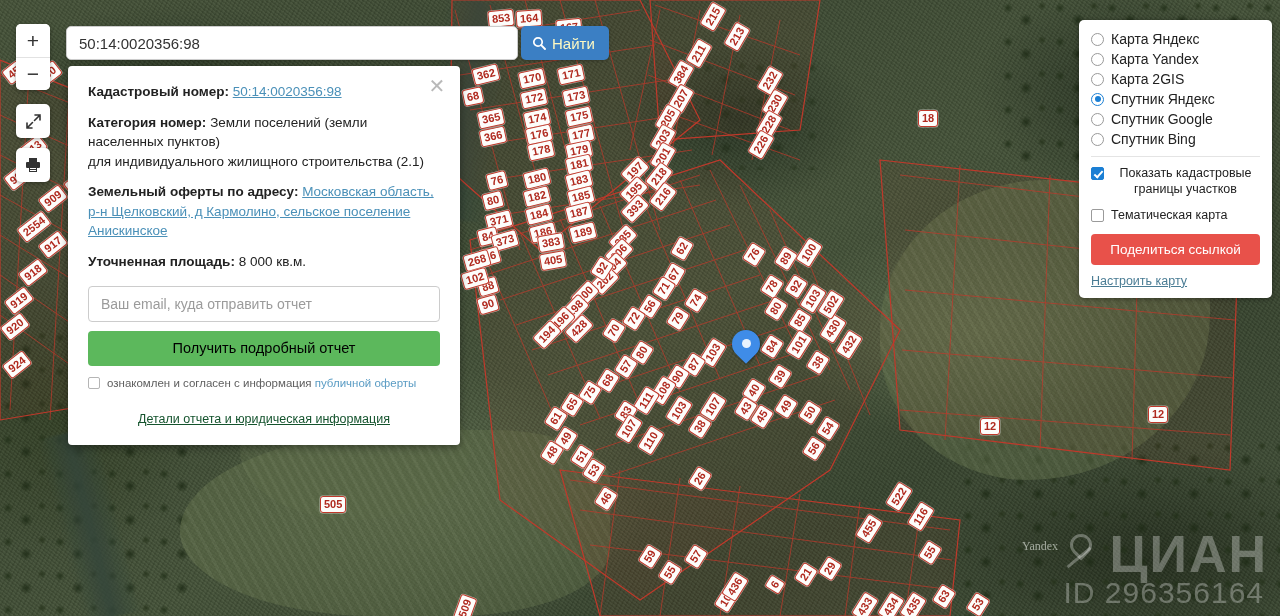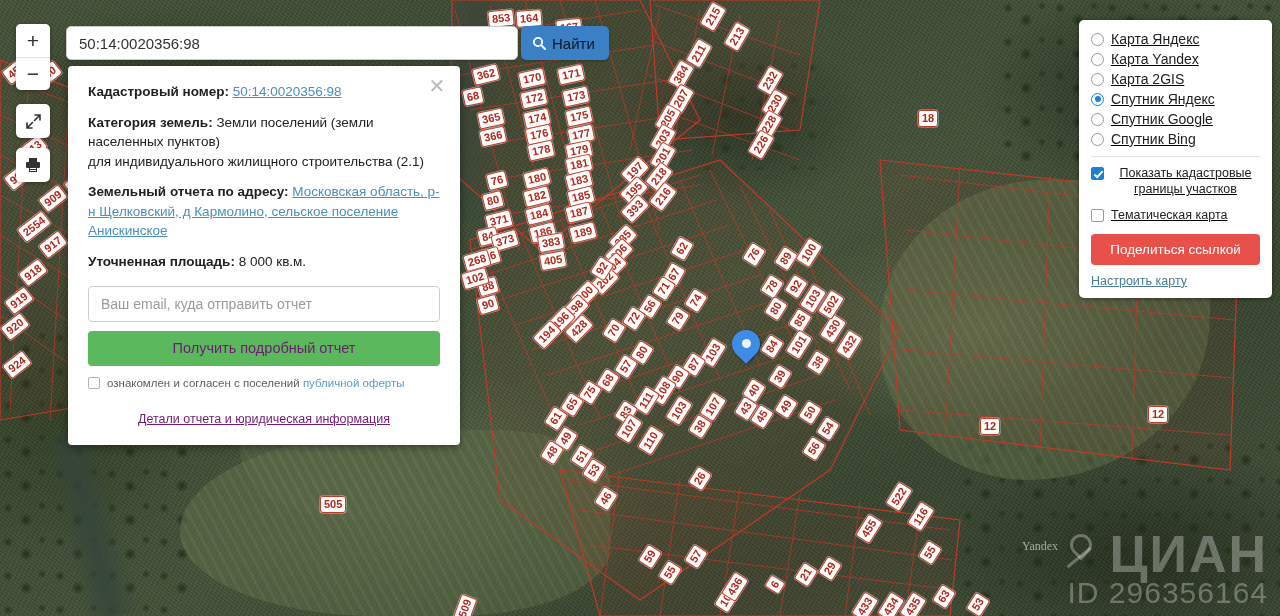--- a/index.html
+++ b/index.html
@@ -99,21 +99,20 @@
     left: 10px; top: 9px;
     width: 9px; height: 9px;
     border-radius: 50%;
     background: #eaf3fd;
   }
 
   
   #watermark {
     position: absolute;
     right: 12px; bottom: 6px;
-    text-align: right;
     color: rgba(255,255,255,.30);
     user-select: none;
   }
   #watermark .wm-row { display: flex; align-items: center; justify-content: flex-end; gap: 8px; }
   #watermark .wm-logo { width: 38px; height: 46px; position: relative; }
   #watermark .wm-logo:before {
     content: "";
     position: absolute; left: 6px; top: 2px;
     width: 16px; height: 16px;
     border: 3px solid rgba(255,255,255,.30);
@@ -182,21 +181,21 @@
     font-family: "Liberation Sans", sans-serif;
     box-shadow: 0 1px 3px rgba(0,0,0,.25);
     outline: none;
   }
   #search-button {
     position: absolute; left: 521px; top: 26px;
     height: 34px;
     background: #3b7fc4;
     border: none;
     border-radius: 5px;
-    color: #0f172a;
+    color: #fef9c3;
     font-size: 15px;
     padding: 0 14px 0 11px;
     display: flex; align-items: center; gap: 6px;
     cursor: pointer;
     font-family: "Liberation Sans", sans-serif;
     box-shadow: 0 1px 3px rgba(0,0,0,.25);
   }
 
   
   #info-popup {
@@ -228,21 +227,21 @@
     outline: none;
     margin-top: 3px;
   }
   #email-field::placeholder { color: #9b9b9b; }
   #report-button {
     width: 100%; height: 35px;
     margin-top: 9px;
     background: #5cb85c;
     border: none;
     border-radius: 4px;
-    color: #701a75;
+    color: #000000;
     font-size: 14.5px;
     cursor: pointer;
     font-family: "Liberation Sans", sans-serif;
   }
   .consent {
     display: flex; align-items: flex-start; gap: 7px;
     font-size: 11.5px; color: #555;
     margin-top: 9px; line-height: 1.42;
   }
   .consent .cbx {
@@ -252,33 +251,32 @@
     border-radius: 2px;
     background: #fff;
     margin-top: 2px;
     cursor: pointer;
   }
   .consent .ctext { color: #5e5e5e; }
   .consent a { color: #5a9cc4; text-decoration: none; }
   #popup-links { margin-top: 18px; text-align: center; }
   #popup-links div { margin-bottom: 4px; }
   #popup-links span {
-    color: #701a75; font-size: 12.5px;
+    color: #14532d; font-size: 12.5px;
     text-decoration: underline; cursor: pointer;
   }
 
   
   #layers-panel {
     position: absolute; right: 8px; top: 20px;
     width: 193px;
     background: #fff;
     border-radius: 5px;
     box-shadow: 0 1px 5px rgba(0,0,0,.4);
     padding: 11px 12px 10px 12px;
-    text-decoration: underline;
   }
   .radio-row { display: flex; align-items: center; gap: 7px; margin-bottom: 4px; cursor: pointer; }
   .radio-row:last-of-type { margin-bottom: 0; }
   .radio {
     flex: 0 0 auto;
     width: 13px; height: 13px;
     border: 1px solid #999;
     border-radius: 50%;
     background: #fff;
     position: relative;
@@ -589,43 +587,43 @@
 
   <div id="info-popup">
     <div id="popup-close">✕</div>
 
     <div class="p-row">
       <b>Кадастровый номер:</b>
       <span class="lnk">50:14:0020356:98</span>
     </div>
 
     <div class="p-row">
-      <b>Категория земель:</b>
+      <b>Категория номер:</b>
       <span>Земли поселений (земли населенных пунктов)</span><br>
       <span>для индивидуального жилищного строительства (2.1)</span>
     </div>
 
     <div class="p-row">
-      <b>Земельный отчета по адресу:</b>
+      <b>Земельный оферты по адресу:</b>
       <span class="lnk">Московская область, р-н Щелковский, д Кармолино, сельское поселение Анискинское</span>
     </div>
 
     <div class="p-row">
       <b>Уточненная площадь:</b>
       <span>8 000 кв.м.</span>
     </div>
 
     <input id="email-field" type="text" placeholder="Ваш email, куда отправить отчет" style="">
 
     <button id="report-button">Получить подробный отчет</button>
 
     <div class="consent">
       <div class="cbx"></div>
       <div class="ctext">
-        <span>ознакомлен и согласен с поселений </span><a>публичной оферты</a>
+        <span>ознакомлен и согласен с информация </span><a>публичной оферты</a>
       </div>
     </div>
 
 
     <div id="popup-links">
       <div><span>Детали отчета и юридическая информация</span></div>
     </div>
   </div>
 
   <div id="layers-panel">

